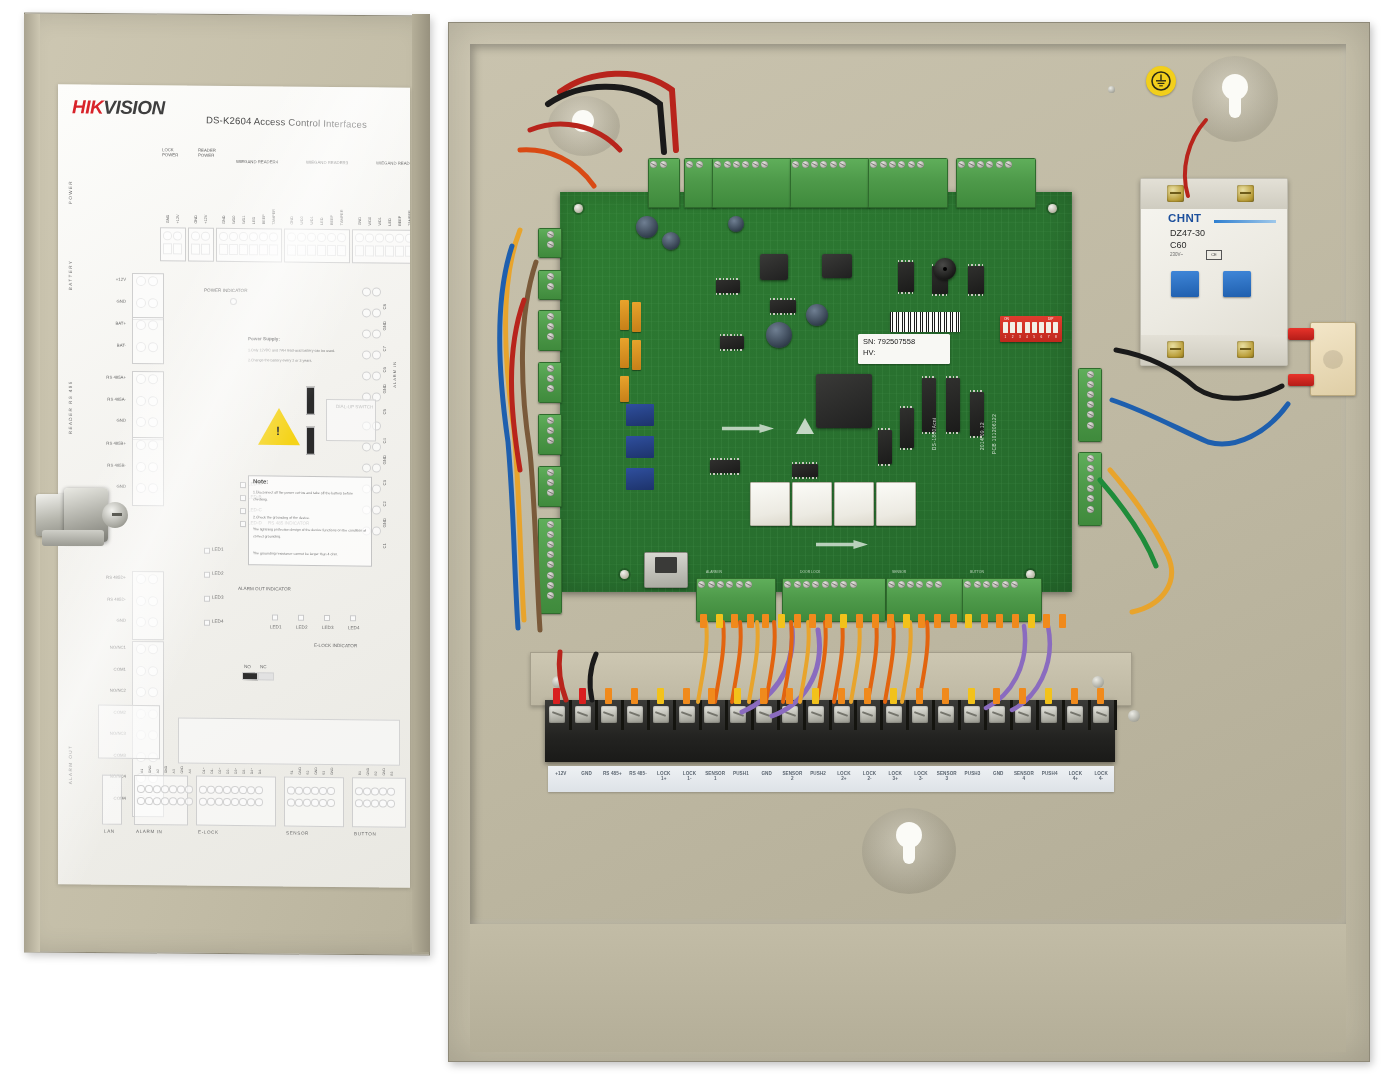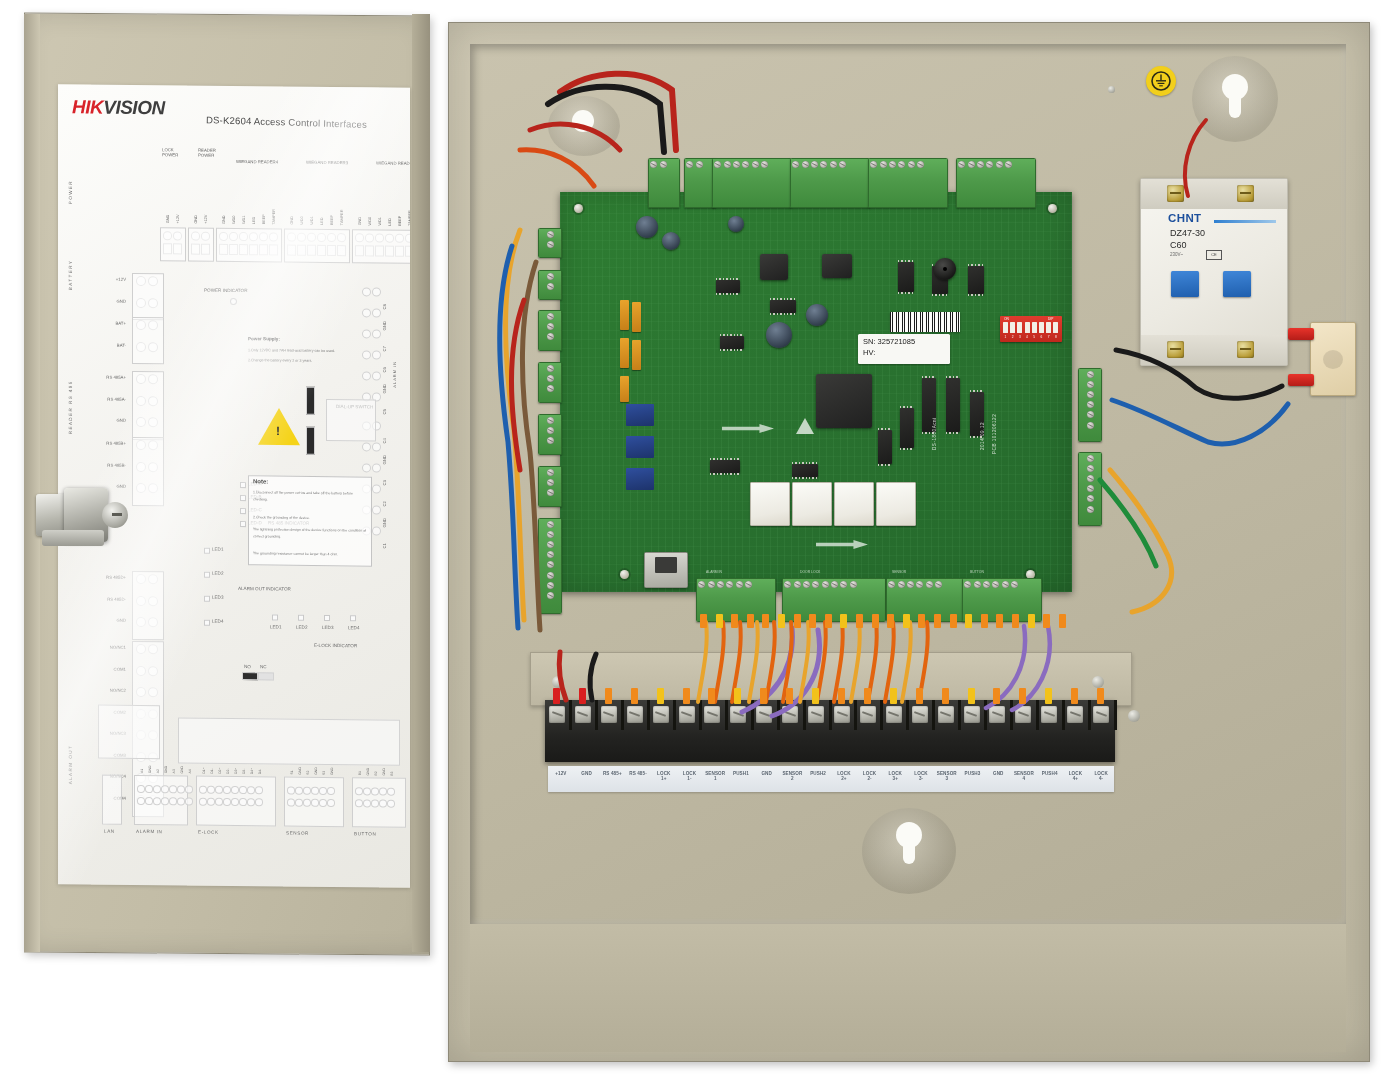--- a/index.html
+++ b/index.html
@@ -681,21 +681,21 @@
   <div class="abs" style="left:236px;top:226px;width:0;height:0;border-left:9px solid transparent;
        border-right:9px solid transparent;border-bottom:16px solid #dfe9df;opacity:.85;"></div>
 
   <div class="silkv" style="left:372px;top:258px;">DS-1800Acni</div>
   <div class="silkv" style="left:432px;top:262px;">PCB 101206122</div>
   <div class="silkv" style="left:420px;top:258px;">2014.09.12</div>
 </div>
 
 <div class="abs" id="barcode"></div>
 <div class="abs" id="sn-label">
-  <div>SN: 325721085</div>
+  <div>SN: 792507558</div>
   <div>HV:</div>
 </div>
 
 <div class="abs" id="dip">
   <div class="lbl" style="left:4px;top:.5px;">ON</div>
   <div class="lbl" style="left:48px;top:.5px;">DIP</div>
   <div id="dipsw">
       <div class="sw" style="left:3px;"></div>
       <div class="lbl" style="left:4.5px;top:19px;">1</div>
       <div class="sw" style="left:10.2px;"></div>

